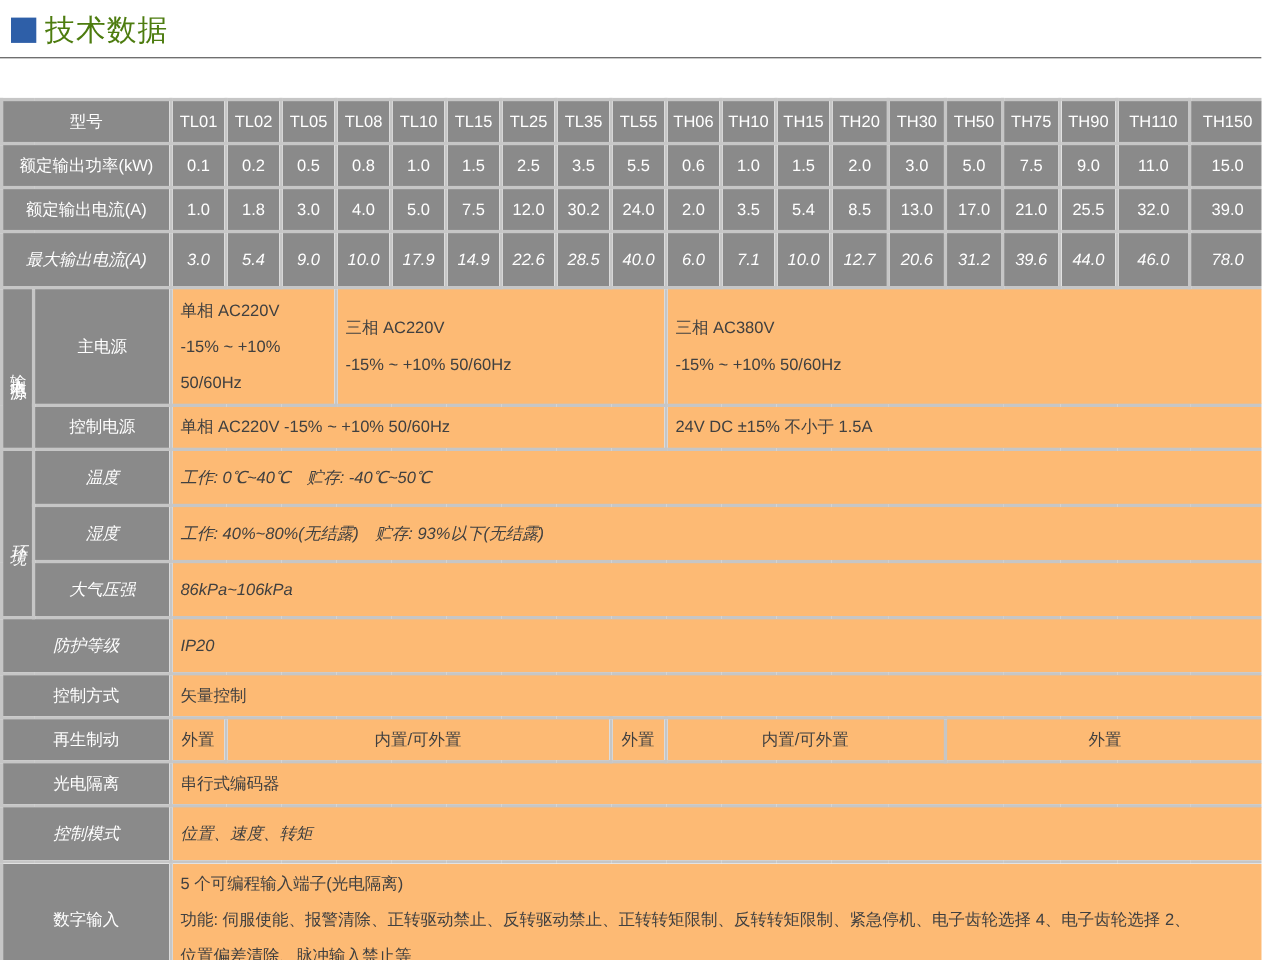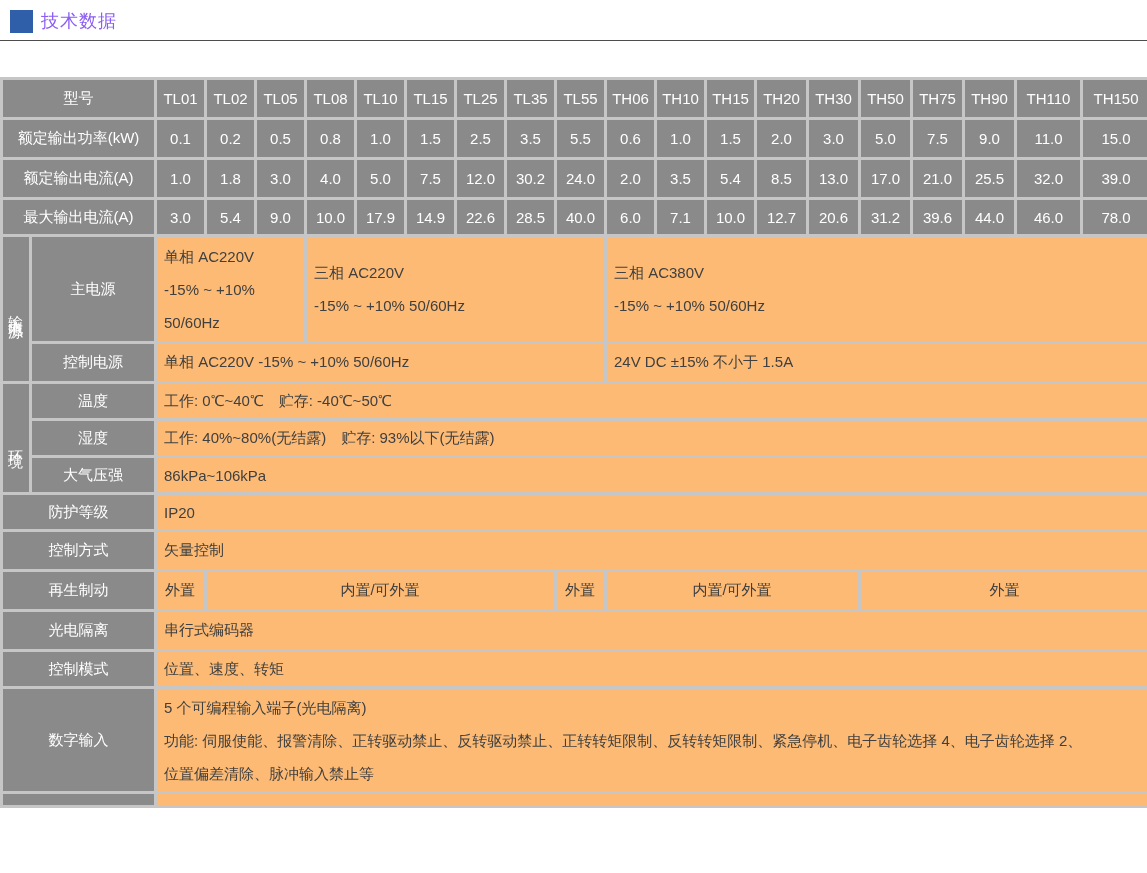--- a/index.html
+++ b/index.html
@@ -4,32 +4,32 @@
 <style>
   * { box-sizing: border-box; }
   html,body { margin:0; padding:0; background:#fff; }
   body { font-family: "Liberation Sans", sans-serif; }
   #page { width:1147px; height:873px; overflow:hidden; background:#fff; }
 
   
   .titlebar { display:flex; align-items:center; gap:8px; padding:9px 0 7px 10px;
               border-bottom:1px solid #4d4d4d; }
   .title-square { width:23px; height:23px; background:#2e5fa8; flex:0 0 auto; }
-  .title-text { font-size:18px; color:#8b5cf6; letter-spacing:1px; }
+  .title-text { font-size:27px; color:#4d7c0f; letter-spacing:1px; }
 
   
   table { width:1147px; table-layout:fixed; border-collapse:collapse; margin-top:36px; }
   td { border:3px solid #c6c6c6; font-size:15px; vertical-align:middle; overflow:hidden; }
 
   td.g { background:#8a8a8a; color:#ffffff; text-align:center; }
   td.w { background:#fdba74; color:#404040; padding-left:7px; }
   td.w.c { text-align:center; padding-left:0; }
 
   tr.std td { height:40px; }
-  tr.tall td { height:37px; }
+  tr.tall td { height:51px;font-style:italic; }
   tr.r-main td { height:107px; }
   tr.r-digital td { height:105px; }
   tr.r-sliver td { height:14px; }
 
   .vtxt { writing-mode:vertical-rl; text-orientation:upright; letter-spacing:3px;
           display:inline-block; line-height:1; }
   .mline { line-height:33px; }
   .mline > span { display:block; white-space:nowrap; }
 </style>
 </head>

